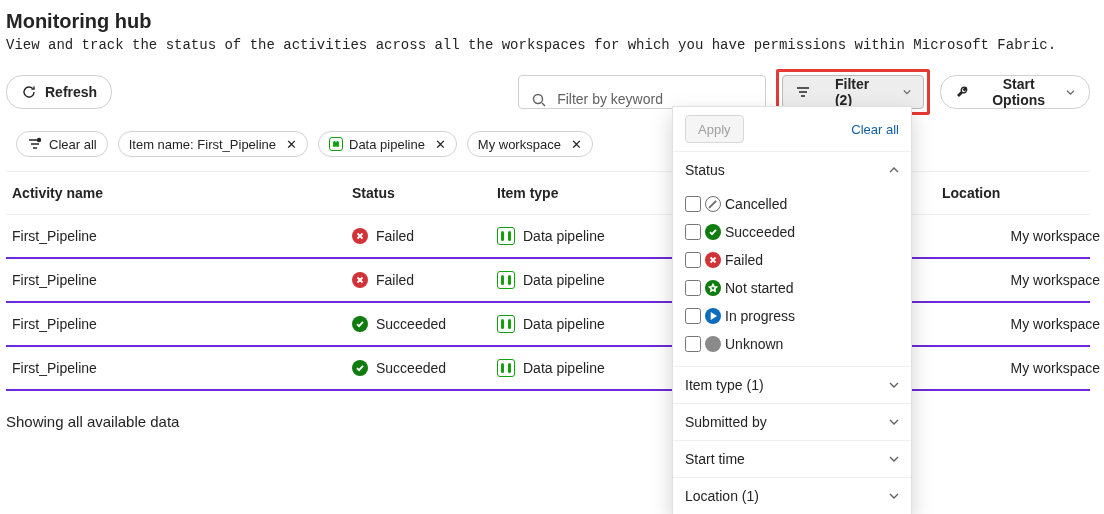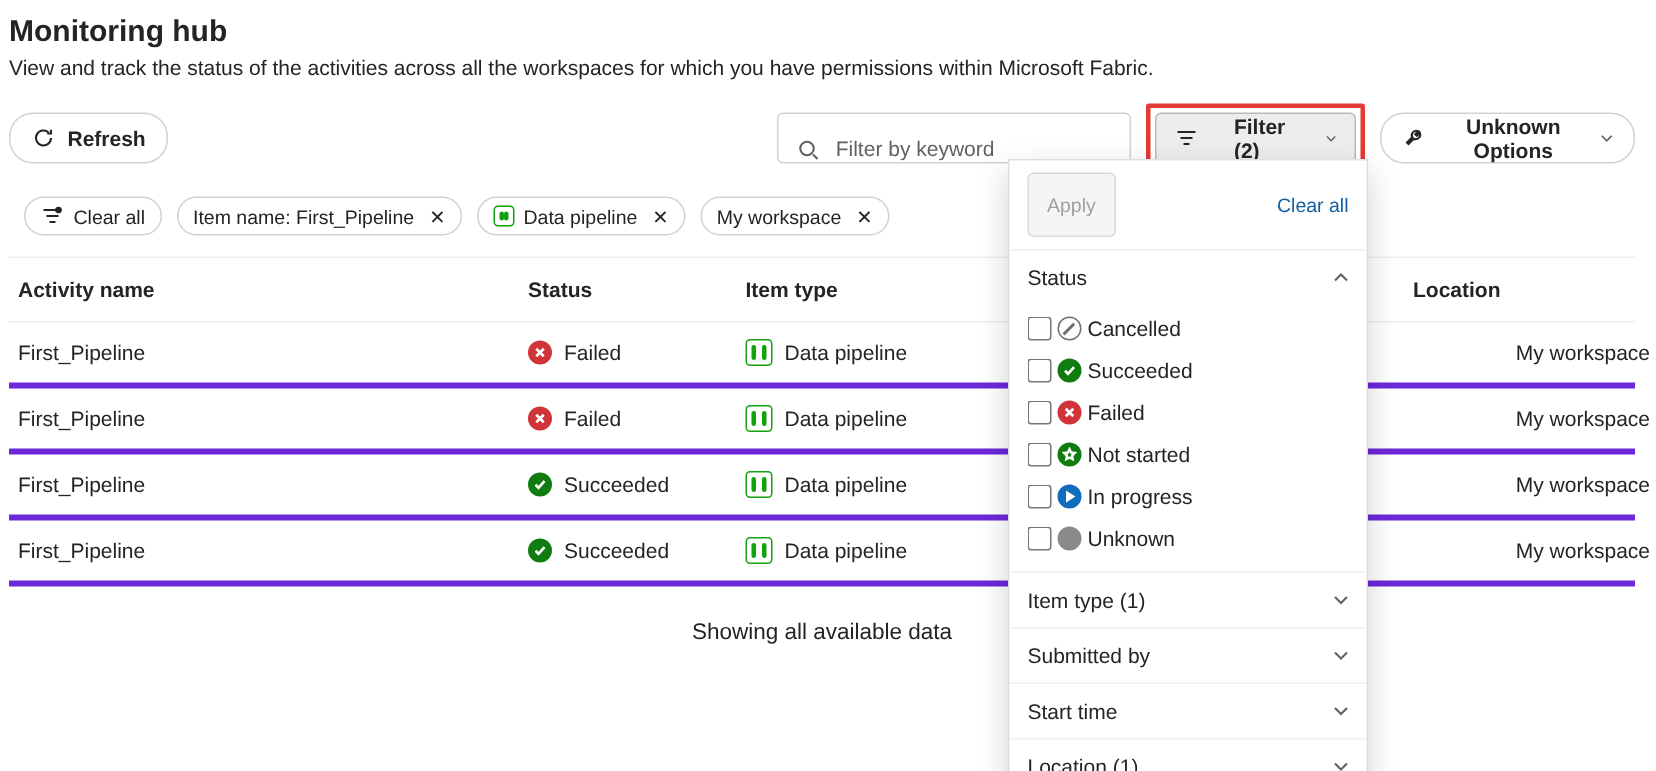--- a/index.html
+++ b/index.html
@@ -17,20 +17,21 @@
   .page { padding: 10px 14px 0 6px; }
   .title {
     font-size: 20px;
     font-weight: 600;
     margin: 0 0 4px 0;
   }
   .subtitle {
     font-size: 14px;
     color: #242424;
     margin: 0 0 16px 0;
+    font-family: Liberation Mono, monospace;
   }
   .toolbar {
     display: flex;
     align-items: center;
     gap: 10px;
     margin-bottom: 16px;
   }
   .btn {
     display: inline-flex;
     align-items: center;
@@ -118,48 +119,48 @@
   }
   .thead {
     height: 44px;
     border-top: 1px solid #eee;
     border-bottom: 1px solid #eee;
     font-weight: 600;
   }
   .thead .th { padding: 0 6px; }
   .trow {
     height: 44px;
-    border-bottom: 4px solid #6d28d9;
+    border-bottom: 2px solid #6d28d9;
   }
   .trow .td { padding: 0 6px; display:flex; align-items:center; gap:8px; }
   .loc { justify-content: flex-end; padding-right: 30px; }
   .loc-head { text-align: left; padding-left: 0; }
   .footer-msg {
-    text-align: center;
+    text-align: left;
     color: #242424;
     margin-top: 22px;
     font-size: 15px;
   }
   
   .dropdown {
     position: absolute;
     top: 106px;
     left: 672px;
     width: 240px;
     background: #fff;
     border: 1px solid #e0e0e0;
     box-shadow: 0 8px 20px rgba(0,0,0,.18);
     z-index: 10;
   }
   .dd-head {
     display:flex; align-items:center; justify-content:space-between;
     padding: 8px 12px;
   }
   .apply-btn {
-    height: 43px;
+    height: 28px;
     padding: 0 12px;
     border: 1px solid #d8d8d8;
     border-radius: 4px;
     background: #f5f5f5;
     color: #a0a0a0;
     font-size: 13px;
     cursor: default;
   }
   .clear-link {
     color: #115ea3;
@@ -255,21 +256,21 @@
         </span>
       </div>
     </div>
 
     <button class="btn">
       <span class="ico16">
         <svg viewBox="0 0 16 16" fill="none" stroke="#242424" stroke-width="1.4">
             <path d="M11.5 4.5a3 3 0 0 1-4 4L4 12l-1-1 3.5-3.5a3 3 0 0 1 4-4l-2 2 1 1 2-2z"></path>
           </svg>
       </span>
-      <span>Unknown Options</span>
+      <span>Start Options</span>
       <span class="chev">
         <svg viewBox="0 0 10 10" fill="none" stroke="#616161" stroke-width="1.4">
             <path d="M1 3l4 4 4-4"></path>
           </svg>
       </span>
     </button>
   </div>
 
   <div class="chips-row">
     <div class="chip">

